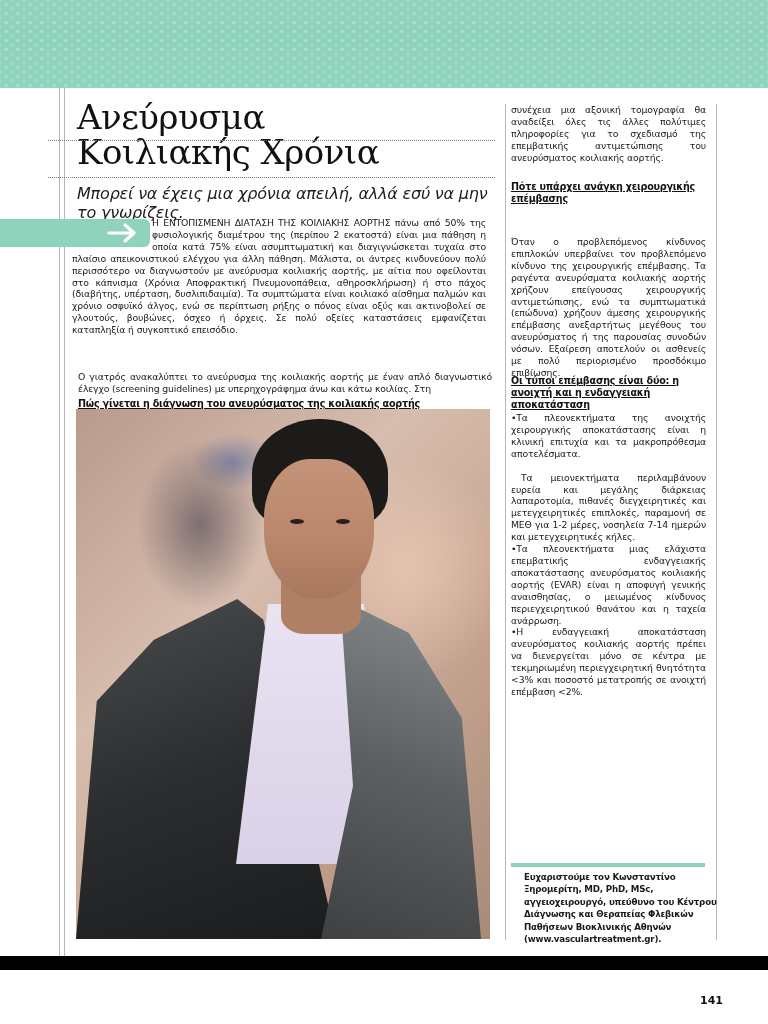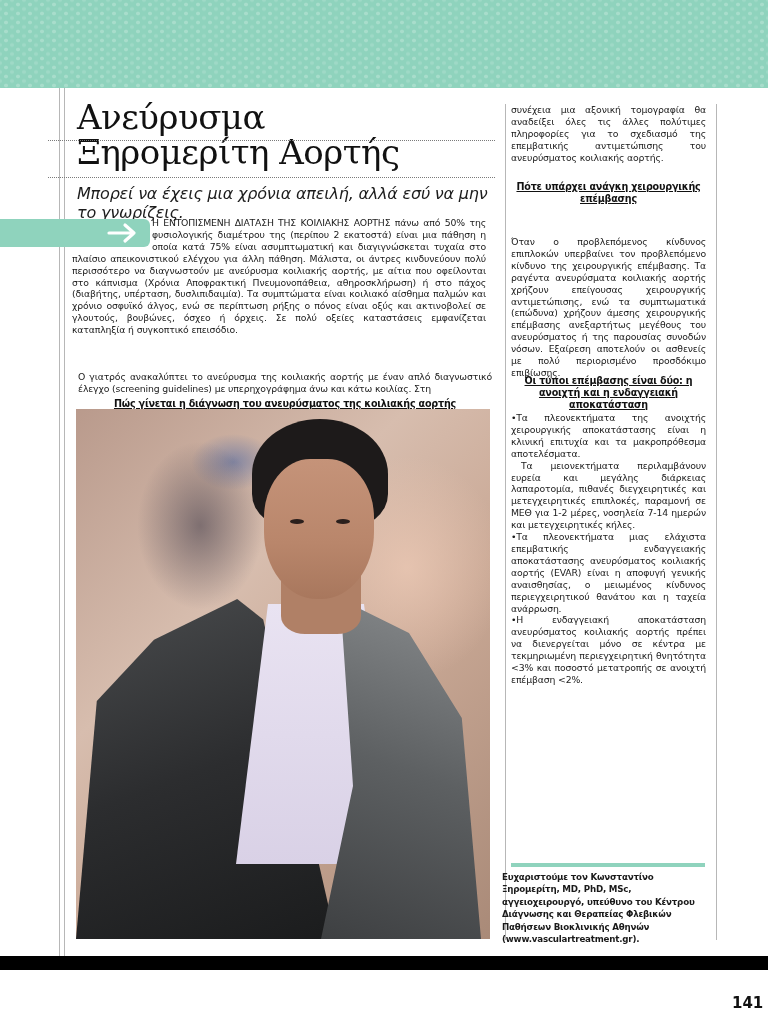--- a/index.html
+++ b/index.html
@@ -47,21 +47,21 @@
   .body-text {
     font-family: "DejaVu Sans", sans-serif; font-size: 9.3px; line-height: 11.9px;
     color: #1a1a1a; text-align: justify; letter-spacing: -0.15px;
   }
   .intro { position: absolute; left: 72px; top: 217px; width: 414px; }
   .intro .float-space { float: left; width: 80px; height: 34px; }
   .intro .cap { letter-spacing: -0.2px; }
 
   .section-head {
     font-weight: bold; text-decoration: underline; font-size: 9.6px; line-height: 12px;
-    color: #111; letter-spacing: -0.2px; text-align: center;
+    color: #111; letter-spacing: -0.2px;
   }
   .diag-head { position: absolute; left: 78px; top: 358px; width: 414px; margin-top: 40px; }
   .diag-text { position: absolute; left: 78px; top: 371px; width: 414px; }
 
   .photo {
     position: absolute; left: 76px; top: 409px; width: 414px; height: 530px; overflow: hidden;
     background:
       radial-gradient(ellipse 90px 120px at 30% 22%, rgba(60,55,70,0.55), transparent 70%),
       radial-gradient(ellipse 60px 40px at 38% 10%, rgba(40,80,160,0.45), transparent 70%),
       radial-gradient(ellipse 140px 160px at 80% 30%, rgba(235,200,180,0.8), transparent 70%),
@@ -99,48 +99,48 @@
   .photo .e1 { left: 214px; }
   .photo .e2 { left: 260px; }
 
   .rcol { position: absolute; left: 511px; width: 195px; }
   .r1 { top: 104px; }
   .rh1 { top: 181px; }
   .r2 { top: 206px; margin-top: 30px; }
   .rh2 { top: 375px; }
   .r3 { top: 412px; }
   .r3 p { text-indent: 0; }
-  .r3 p.indent { text-indent: 10px; }
+  .r3 p.indent { text-indent: 10px; margin-top: 12px; }
 
   .credit-rule { position: absolute; left: 511px; top: 863px; width: 194px; height: 4px; background: #8fd3bd; }
   .credit {
-    position: absolute; left: 502px; top: 871px; width: 200px;
+    position: absolute; left: 524px; top: 871px; width: 200px;
     font-family: "DejaVu Sans", sans-serif; font-weight: bold;
     font-size: 8.7px; line-height: 12.4px; color: #1a1a1a; letter-spacing: -0.2px;
   }
 
   .bottom-band { position: absolute; left: 0; top: 956px; width: 768px; height: 14px; background: #000; }
   .page-num {
     position: absolute; left: 700px; top: 994px; font-family: "DejaVu Sans", sans-serif;
-    font-weight: bold; font-size: 15px; color: #111; margin-left: 32px;
+    font-weight: bold; font-size: 11px; color: #111;
   }
 </style>
 </head>
 <body>
 
 <div class="top-band"></div>
 
 <div class="vline vl1"></div>
 <div class="vline vl2"></div>
 <div class="vline vl3"></div>
 <div class="vline vl4"></div>
 
 <h1 class="title">
   <span class="line">Ανεύρυσμα</span>
-  <span class="line">Ξηρομερίτη Αορτής</span>
+  <span class="line">Κοιλιακής Χρόνια</span>
 </h1>
 <div class="dot-rule dr1"></div>
 <div class="dot-rule dr2"></div>
 
 <div class="subtitle">Μπορεί να έχεις μια χρόνια απειλή, αλλά εσύ να μην το γνωρίζεις.</div>
 
 <div class="arrow-tab">
   <svg width="34" height="22" viewBox="0 0 34 22">
     <path d="M3 11 H28 M19 3 L28 11 L19 19" stroke="#ffffff" stroke-width="3.2" fill="none" stroke-linecap="round" stroke-linejoin="round"></path>
   </svg>

